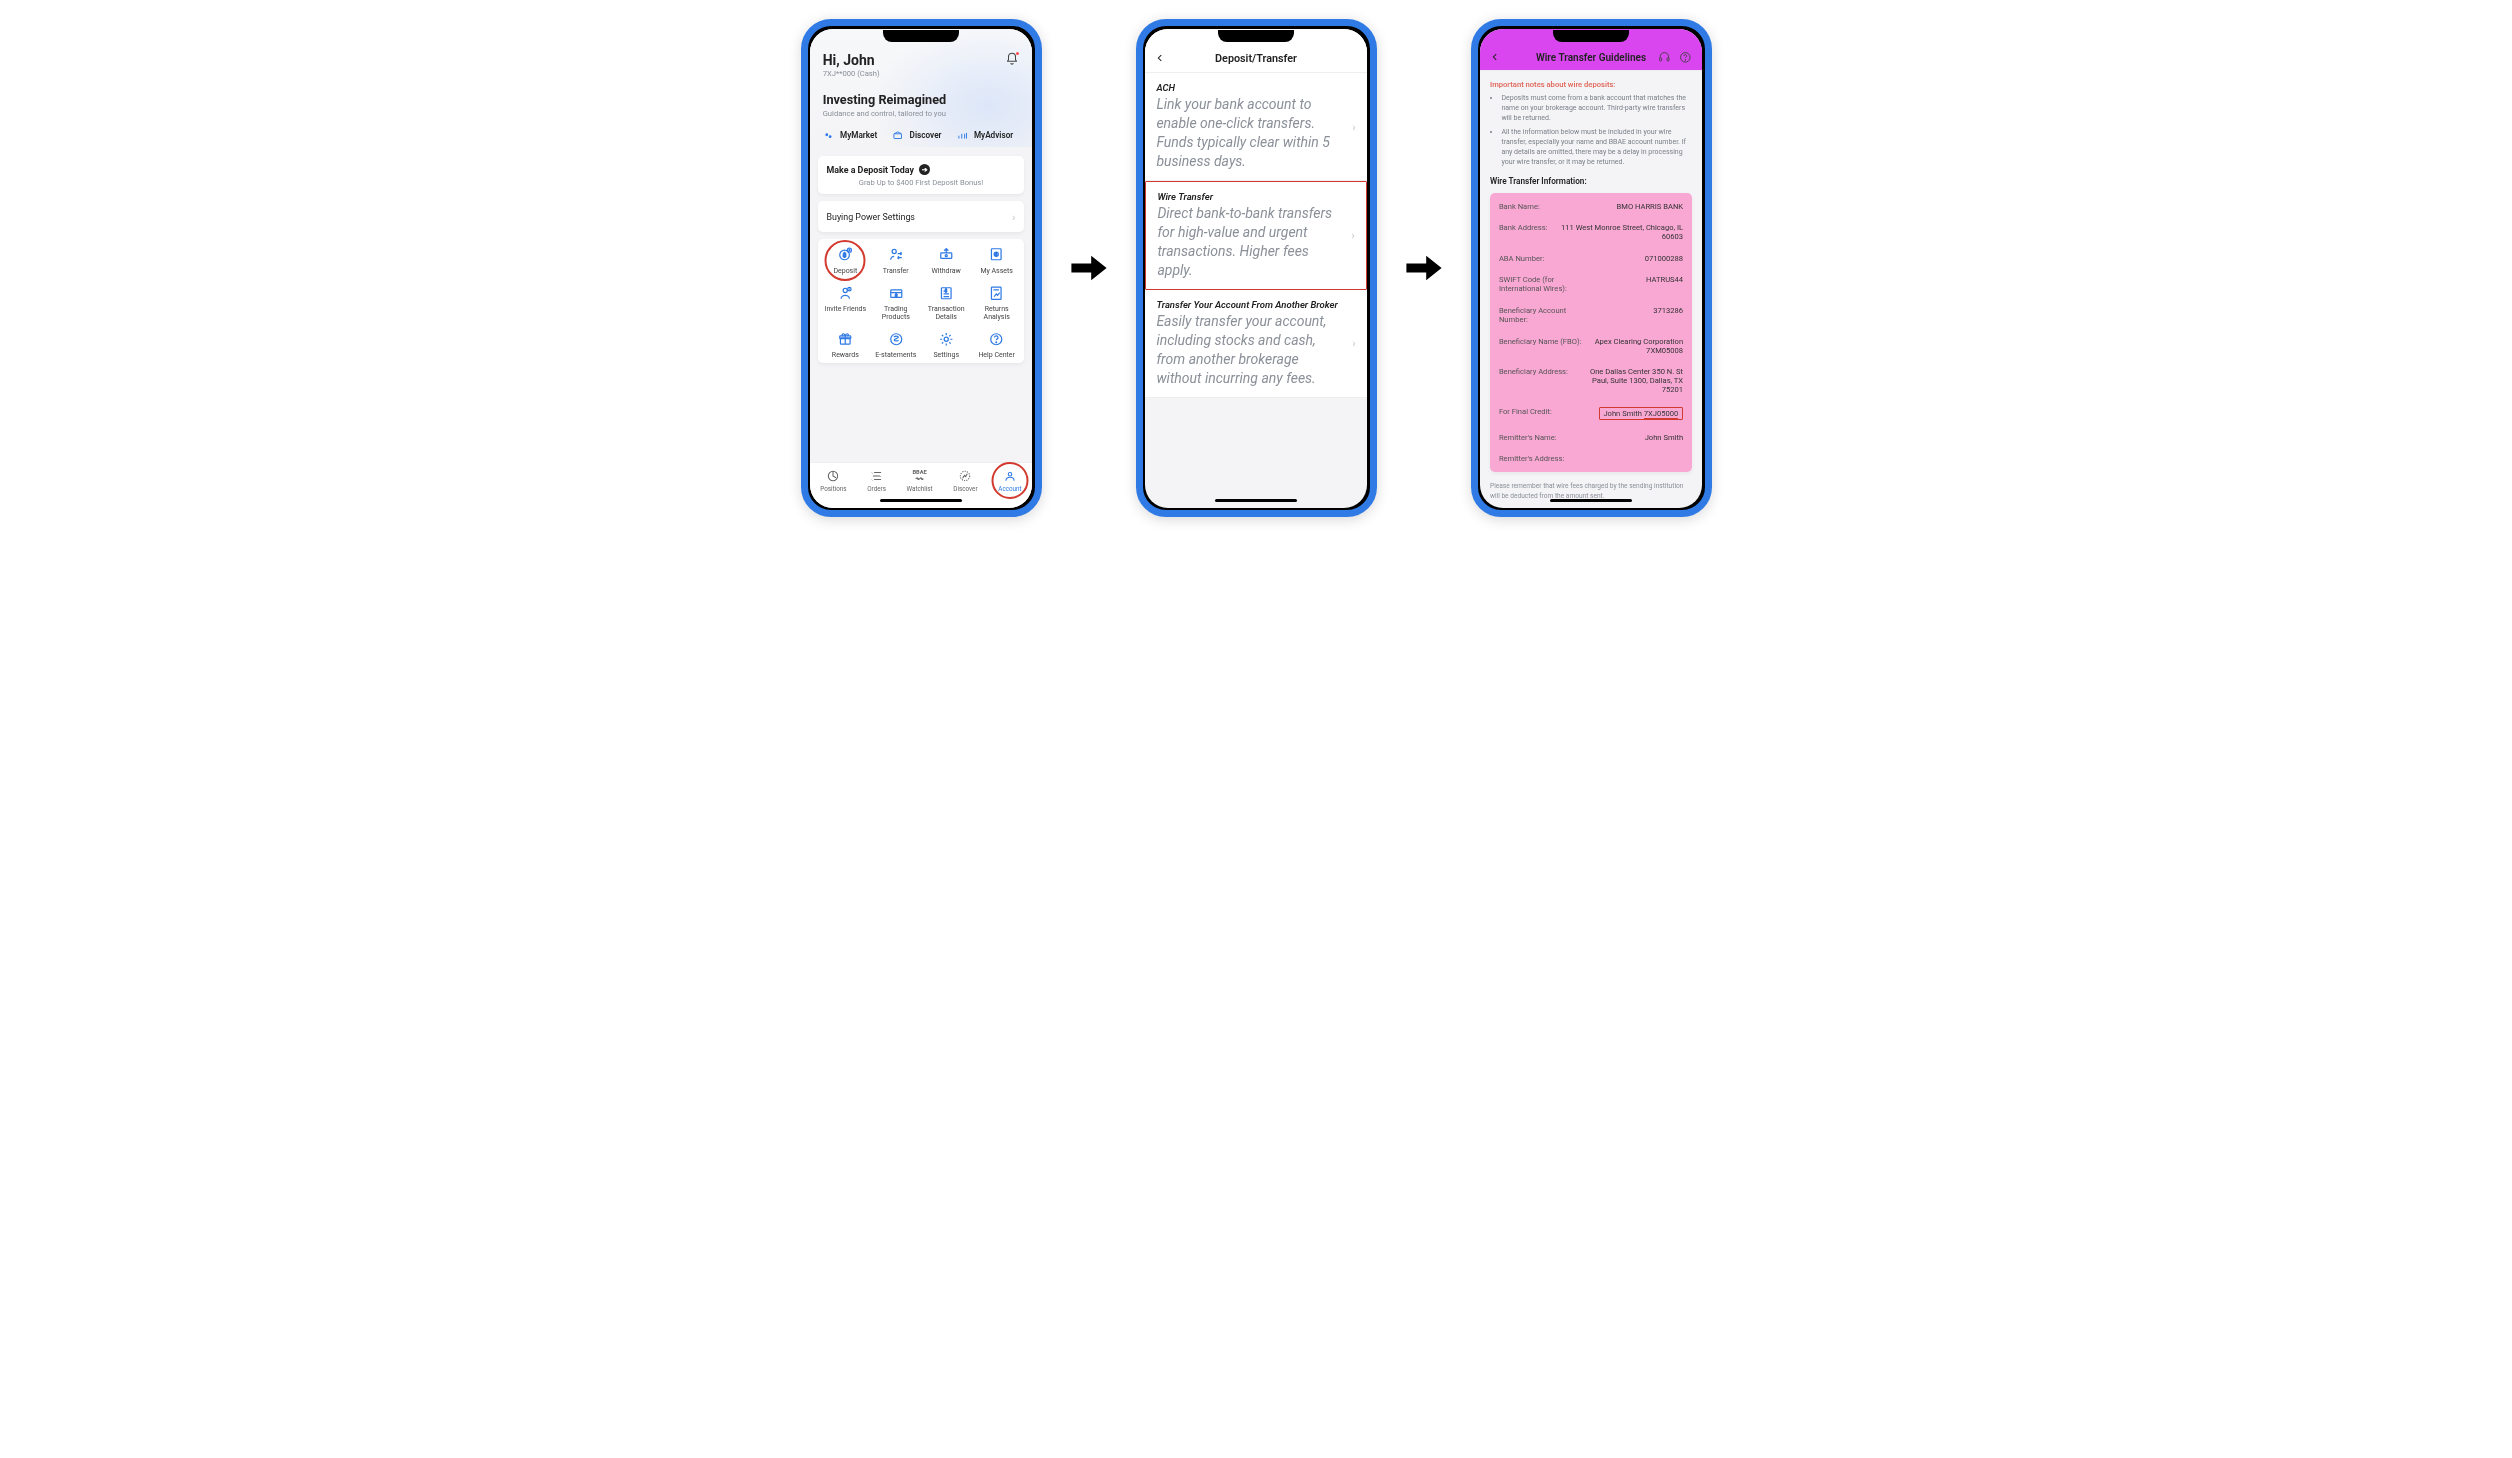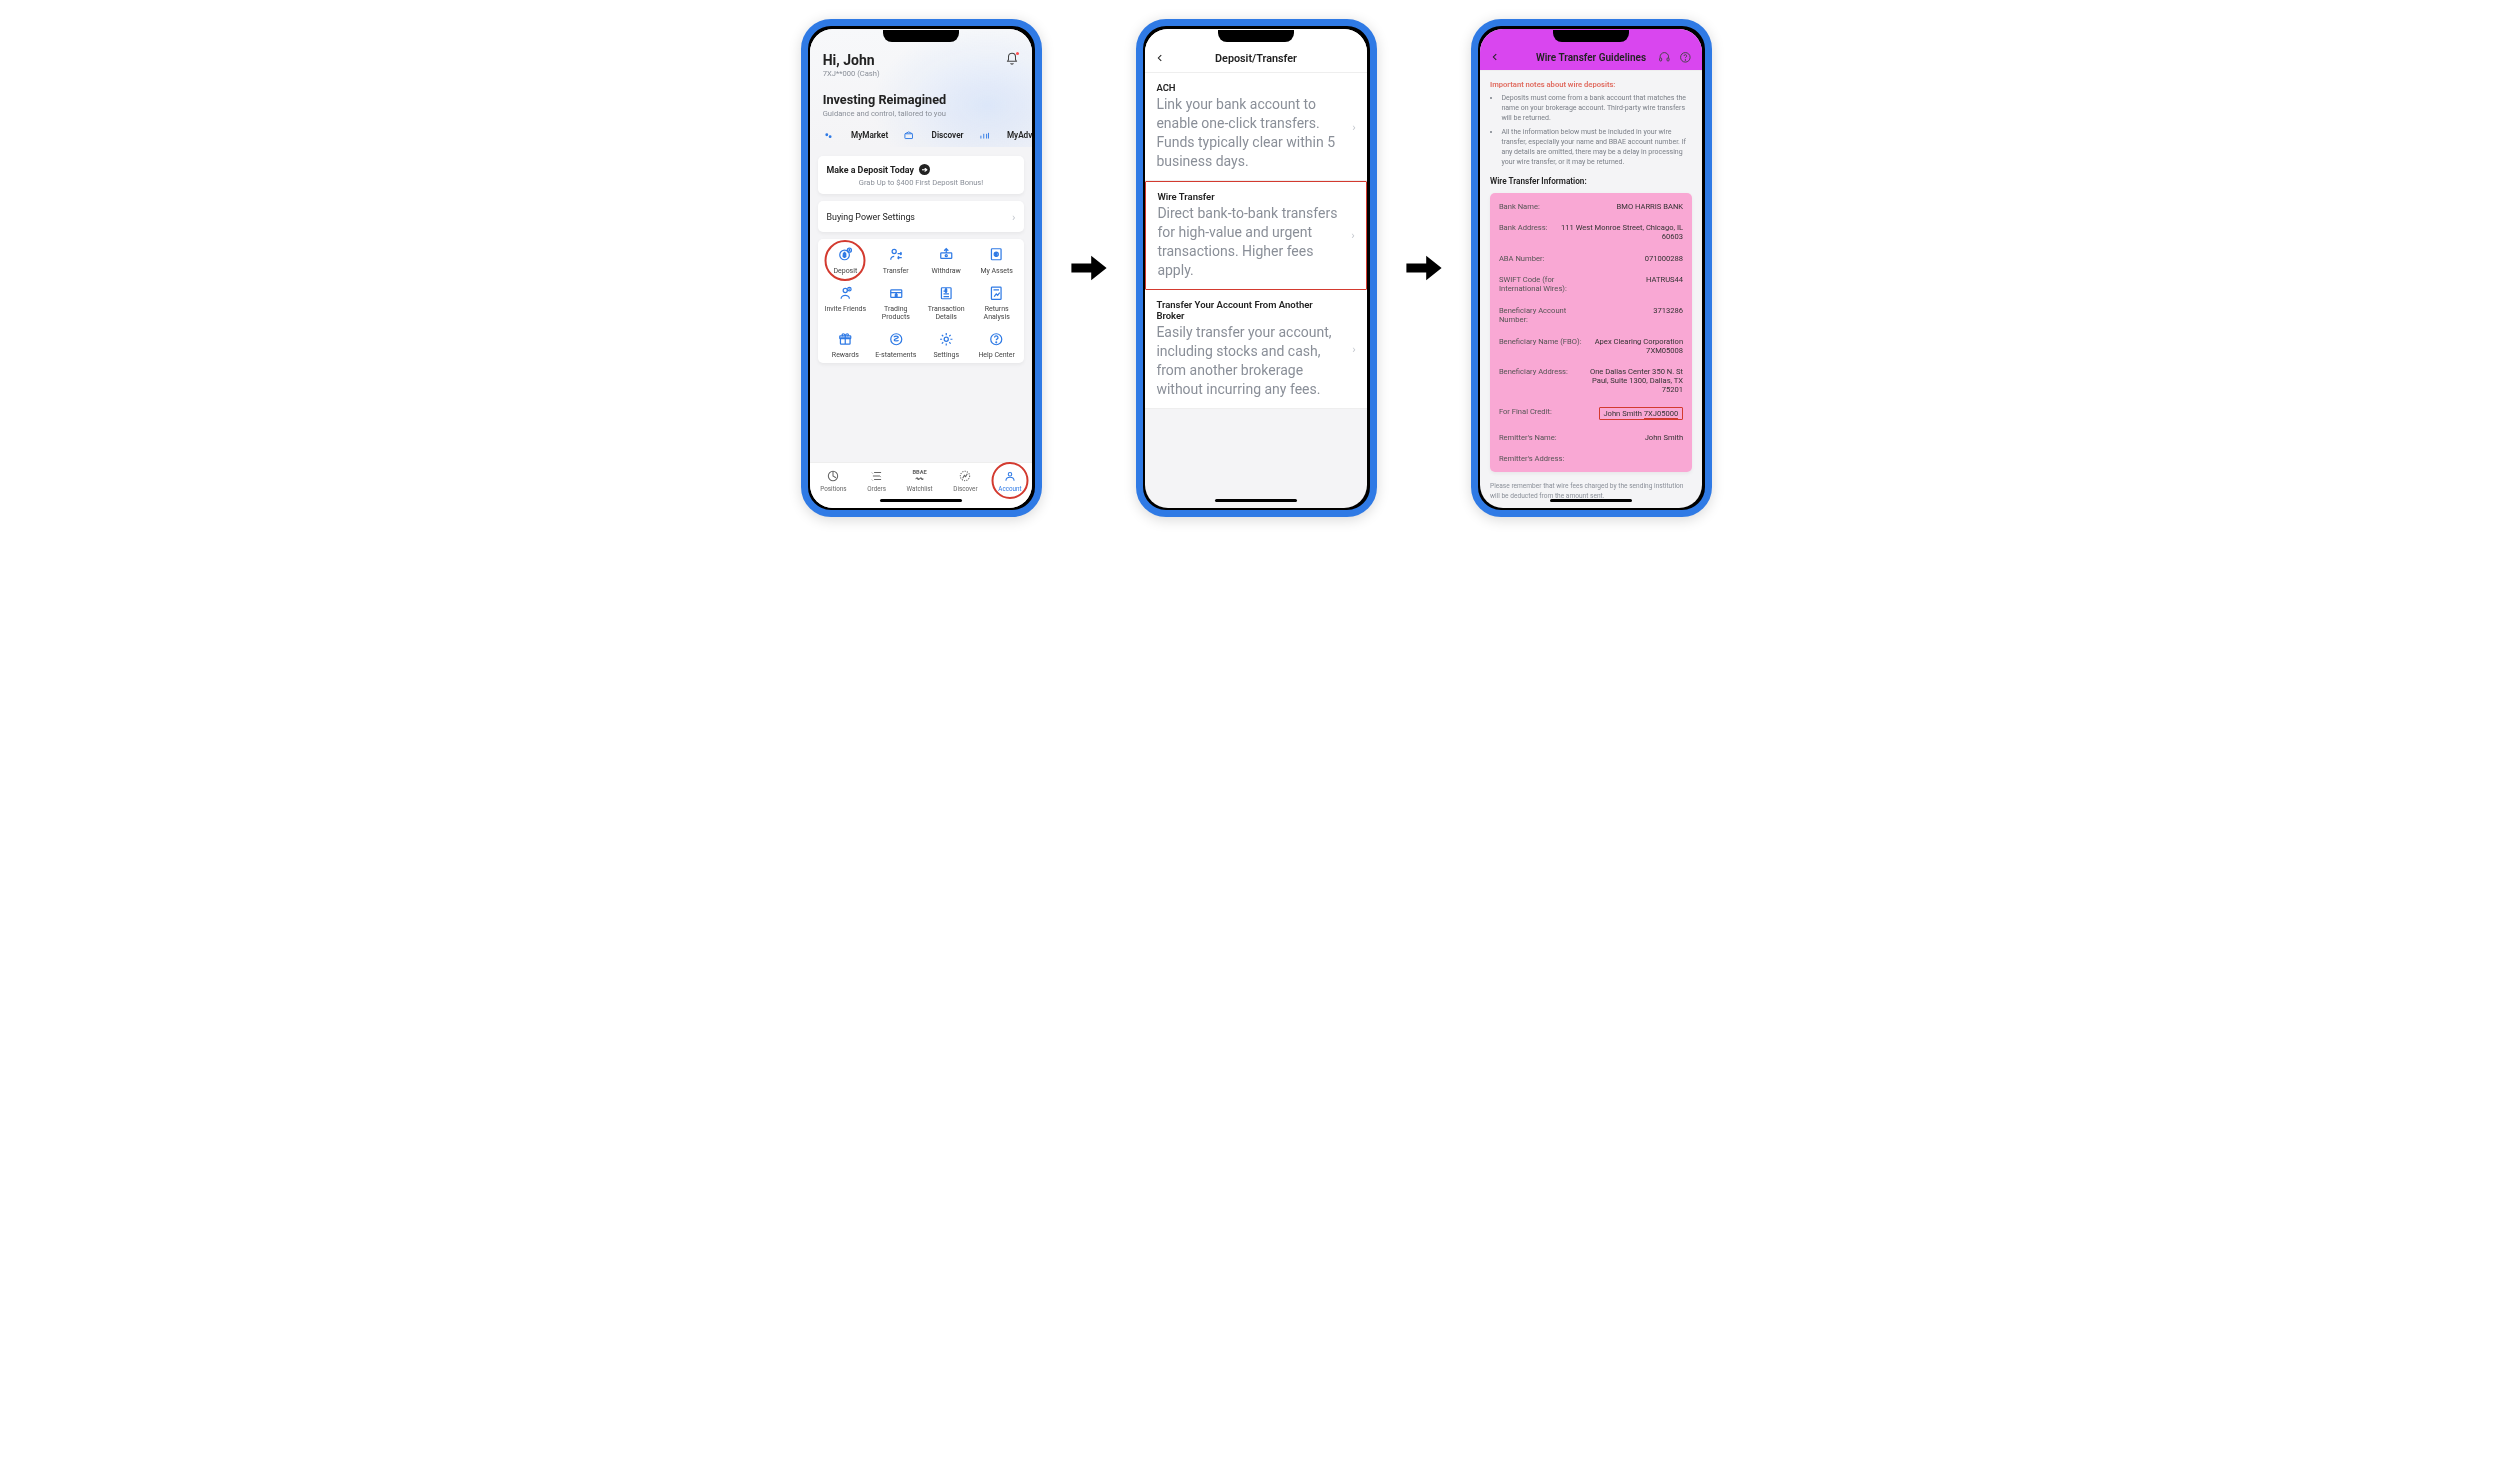--- a/index.html
+++ b/index.html
@@ -76,21 +76,21 @@
       linear-gradient(#f7f8fa, #f4f4f6);
   }
   .greet-row { display: flex; justify-content: space-between; align-items: flex-start; }
   .greet-name { font-size: 14px; font-weight: 700; }
   .greet-acct { font-size: 7.6px; color: var(--sub); margin-top: 1.3px; }
   .bell { position: relative; width: 14px; height: 14px; }
   .bell::after { content:""; position:absolute; top:0; right:0; width:3.8px; height:3.8px; background:#ff4d4f; border-radius:50%; }
   .tagline { font-size: 12.7px; font-weight: 700; margin-top: 14px; }
   .tagline-sub { font-size: 7.6px; color: var(--sub); margin-top: 2.5px; }
   .quickrow { display:flex; gap:15px; margin-top:11.4px; }
-  .quick { display:flex; align-items:center; gap:17px; font-size:8.2px; font-weight:600; }
+  .quick { display:flex; align-items:center; gap:6px; font-size:8.2px; font-weight:600; }
   .quick .ic { width:11.4px; height:11.4px; color: var(--blue); }
   .promo { background:#fff; margin: 8.9px 7.6px 6.3px; border-radius:5px; padding:7.6px 8.9px; box-shadow:0 1.3px 3.8px rgba(0,0,0,.05); }
   .promo-title { font-weight:700; font-size:8.9px; display:flex; align-items:center; gap:5px; }
   .promo-sub { font-size:7.6px; color:var(--sub); margin-top:2.5px;text-align:center; }
   .promo-arrow { width:11.4px;height:11.4px;border-radius:50%;background:#222;display:inline-flex;align-items:center;justify-content:center;color:#fff;font-size:7px;}
   .rowlink { background:#fff; margin:0 7.6px 6.3px; border-radius:5px; padding:8.9px 8.9px; display:flex; justify-content:space-between; align-items:center; font-size:8.9px; box-shadow:0 1.3px 3.8px rgba(0,0,0,.05);}
   .grid { margin:0 7.6px; background:#fff; border-radius:5px; padding:7.6px 2.5px 3.8px; display:grid; grid-template-columns: repeat(4,1fr); row-gap:10px; box-shadow:0 1.3px 3.8px rgba(0,0,0,.05);}
   .gitem { text-align:center; font-size:7px; color:#444; position:relative; }
   .gitem .ic { width:16.5px; height:16.5px; margin:0 auto 3.8px; color:var(--blue); display:flex; align-items:center; justify-content:center;}
   .tabbar { margin-top:auto; background:#fff; border-top:0.6px solid #eee; display:flex; justify-content:space-around; padding:6.3px 0 15px; }
@@ -98,21 +98,21 @@
   .tab.active { color: var(--blue); }
   .tab .ic { width:14px;height:14px;margin:0 auto 1.3px;display:flex;align-items:center;justify-content:center;}
   .circle-annot { position:absolute; border:2.5px solid var(--red); border-radius:50%; pointer-events:none; }
 
   
   .hdr { display:flex; align-items:center; justify-content:center; padding:23px 10px 7.6px; position:relative; background:#fff; border-bottom:0.6px solid #eee;}
   .hdr .back { position:absolute; left:10px; font-size:12.7px; }
   .hdr .title { font-size:10.8px; font-weight:600; }
   .list { background:#fff; }
   .item { padding:8.9px 11.4px 8.9px; border-bottom:0.6px solid #eee; display:flex; align-items:center; gap:6.3px; position:relative;}
-  .item .txt { flex:1; padding-right:6.3px;}
+  .item .txt { flex:1; padding-right:6.3px;font-style:italic;}
   .item .itl { font-size:9.5px; font-weight:600; }
   .item .isub { font-size:14px; color:var(--sub); margin-top:2.5px; line-height:1.35;}
   .chev { color:#c4c8ce; font-size:11.4px; }
   .red-box { border:1.9px solid var(--red); border-radius:1px; }
 
   
   .hdr3 { display:flex; align-items:center; justify-content:center; padding:23px 10px 7.6px; position:relative; background:#d946ef; border-bottom:0.6px solid #eee;}
   .hdr3 .back { position:absolute; left:10px; font-size:12.7px; }
   .hdr3 .right-ics { position:absolute; right:10px; display:flex; gap:8.9px; }
   .hdr3 .title { font-size:10px; font-weight:600; }

